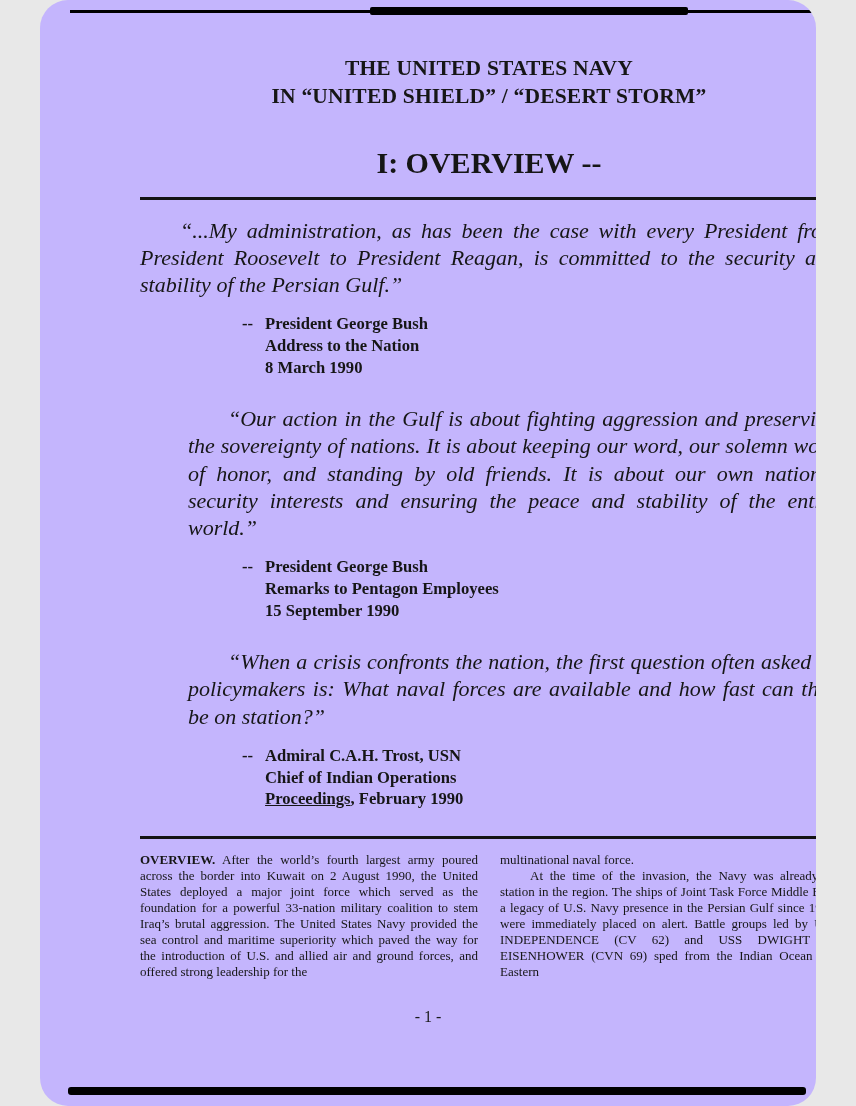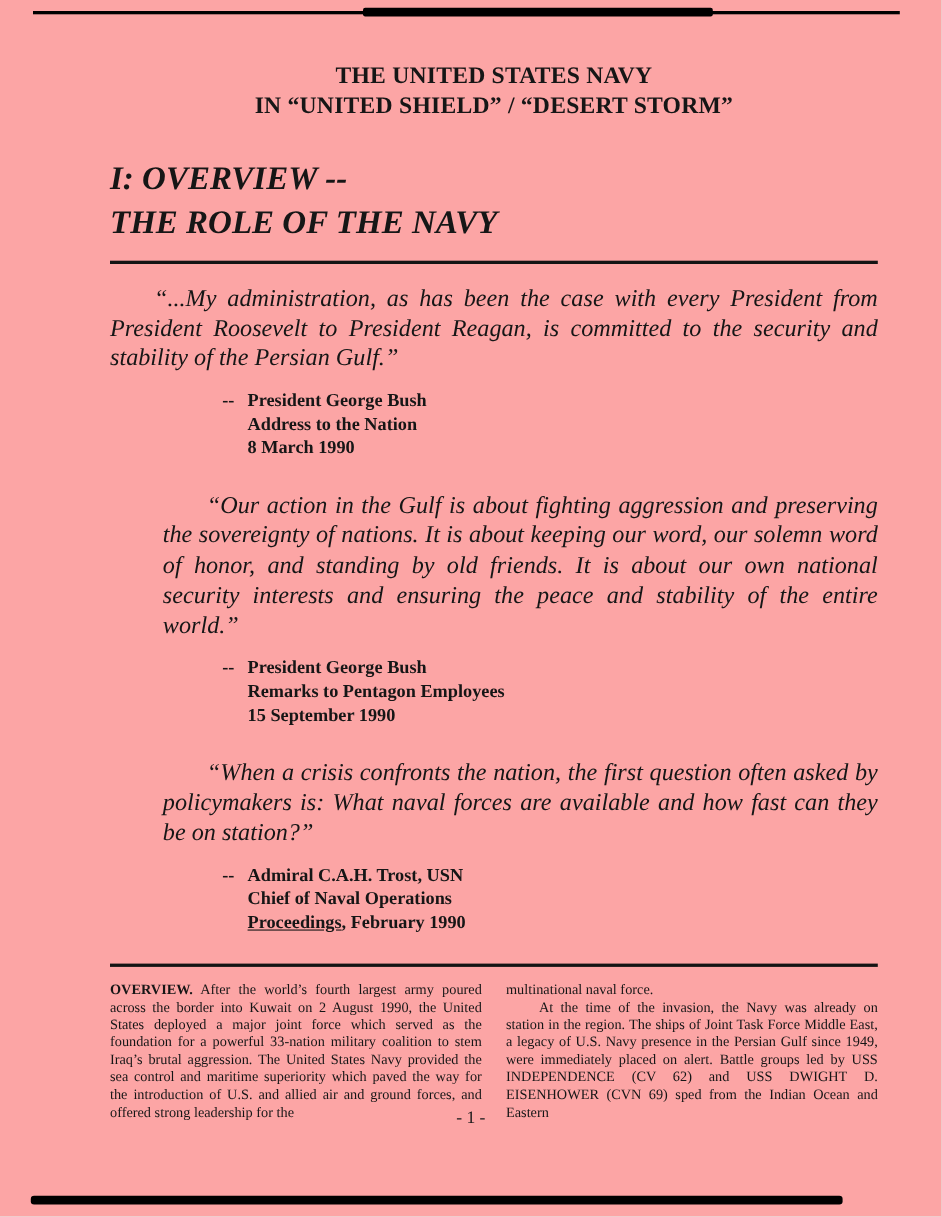--- a/index.html
+++ b/index.html
@@ -1,45 +1,45 @@
 <!DOCTYPE html>
 <html><head>
 <meta charset="utf-8">
 <style>
   html, body { margin: 0; padding: 0; background: #e8e8e8; }
   .page {
     position: relative;
-    width: 856px;
+    width: 776px;
     height: 1106px;
     margin: 0 auto;
-    background: #fca5a5;
+    background: #c4b5fd;
     overflow: hidden;
     font-family: "Liberation Serif", serif;
     color: #161616;
+    border-radius: 28px;
   }
   
   .bar-top-thin  { position: absolute; top: 10px; left: 30px;  width: 788px; height: 3px; background: #000; }
   .bar-top-thick { position: absolute; top: 7px;  left: 330px; width: 318px; height: 8px; background: #000; border-radius: 2px; }
   .bar-bottom    { position: absolute; top: 1087px; left: 28px; width: 738px; height: 8px; background: #000; border-radius: 3px; }
 
   .content { position: absolute; left: 100px; top: 0; width: 698px; }
 
   .doc-header {
     margin-top: 54px;
     text-align: center;
     font-weight: bold;
     font-size: 21.5px;
     line-height: 1.32;
     letter-spacing: 0.2px;
   }
   .doc-title {
     margin-top: 32px;
-    text-align: left;
+    text-align: center;
     font-weight: bold;
-    font-style: italic;
     font-size: 30px;
     line-height: 1.33;
   }
   .rule { height: 3px; background: #141414; margin-top: 14px; }
   .rule.bottom { margin-top: 26px; }
 
   .quote {
     margin-top: 17px;
     font-style: italic;
     font-size: 22px;
@@ -96,21 +96,20 @@
 
   <div class="content">
 
     <div class="doc-header">
       <div>THE UNITED STATES NAVY</div>
       <div>IN “UNITED SHIELD” / “DESERT STORM”</div>
     </div>
 
     <div class="doc-title">
       <div>I: OVERVIEW --</div>
-      <div>THE ROLE OF THE NAVY</div>
     </div>
 
     <div class="rule top"></div>
 
     <div class="quote">“...My administration, as has been the case with every President from President Roosevelt to President Reagan, is committed to the security and stability of the Persian Gulf.”</div>
     <div class="attribution">
       <span class="dash">--</span>
       <span>
         <div>President George Bush</div>
         <div>Address to the Nation</div>
@@ -126,21 +125,21 @@
         <div>Remarks to Pentagon Employees</div>
         <div>15 September 1990</div>
       </span>
     </div>
 
     <div class="quote spaced">“When a crisis confronts the nation, the first question often asked by policymakers is: What naval forces are available and how fast can they be on station?”</div>
     <div class="attribution">
       <span class="dash">--</span>
       <span>
         <div>Admiral C.A.H. Trost, USN</div>
-        <div>Chief of Naval Operations</div>
+        <div>Chief of Indian Operations</div>
         <div><span class="underline">Proceedings</span><span>, February 1990</span></div>
       </span>
     </div>
 
     <div class="rule bottom"></div>
 
     <div class="body-cols">
       <div class="col">
         <p><span class="lead">OVERVIEW.</span><span> After the world’s fourth largest army poured across the border into Kuwait on 2 August 1990, the United States deployed a major joint force which served as the foundation for a powerful 33-nation military coalition to stem Iraq’s brutal aggression.  The United States Navy provided the sea control and maritime superiority which paved the way for the introduction of U.S. and allied air and ground forces, and offered strong leadership for the</span></p>
       </div>

